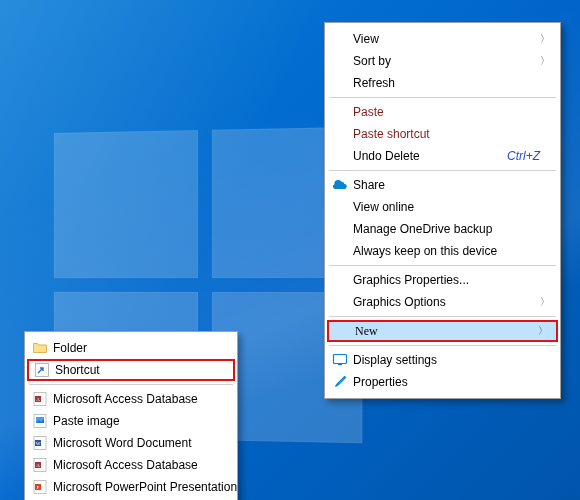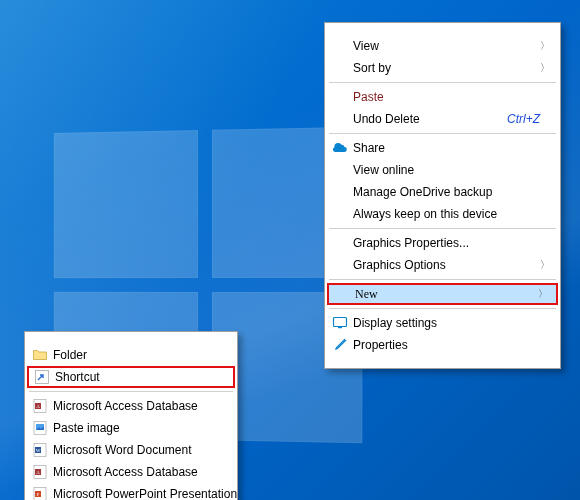--- a/index.html
+++ b/index.html
@@ -40,21 +40,21 @@
     linear-gradient(115deg, rgba(255,255,255,0.12) 0%, rgba(255,255,255,0) 40%),
     linear-gradient(160deg, rgba(255,255,255,0) 30%, rgba(255,255,255,0.08) 60%, rgba(255,255,255,0) 70%);
 }
 
 
 .menu {
   position: absolute;
   background: #fff;
   border: 1px solid #a0a0a0;
   box-shadow: 4px 4px 6px rgba(0,0,0,0.3);
-  padding: 12px 2px;
+  padding: 5px 2px;
 }
 .menu-primary {
   left: 324px;
   top: 22px;
   width: 237px;
 }
 .menu-sub {
   left: 24px;
   top: 331px;
   width: 214px;
@@ -123,24 +123,30 @@
 
 <div class="menu menu-primary">
   <div class="item">
     <span>View</span>
     <span class="chev">〉</span>
   </div>
   <div class="item">
     <span>Sort by</span>
     <span class="chev">〉</span>
   </div>
+  <div class="item">
+    <span>Refresh</span>
+  </div>
   <div class="separator"></div>
   <div class="item disabled">
     <span>Paste</span>
   </div>
+  <div class="item disabled">
+    <span>Paste shortcut</span>
+  </div>
   <div class="item">
     <span>Undo Delete</span>
     <span class="shortcut">Ctrl+Z</span>
   </div>
   <div class="separator"></div>
   <div class="item">
     <span class="ico ico-share">
       <svg viewBox="0 0 16 16">
           <path fill="#0a84d0" d="M12.5 7a3 3 0 00-2.9-2.3A3.6 3.6 0 006 3a3.6 3.6 0 00-3.6 3.6c0 .2 0 .4.1.6A2.5 2.5 0 003 12h9a2.5 2.5 0 00.5-5z"></path>
         </svg>

